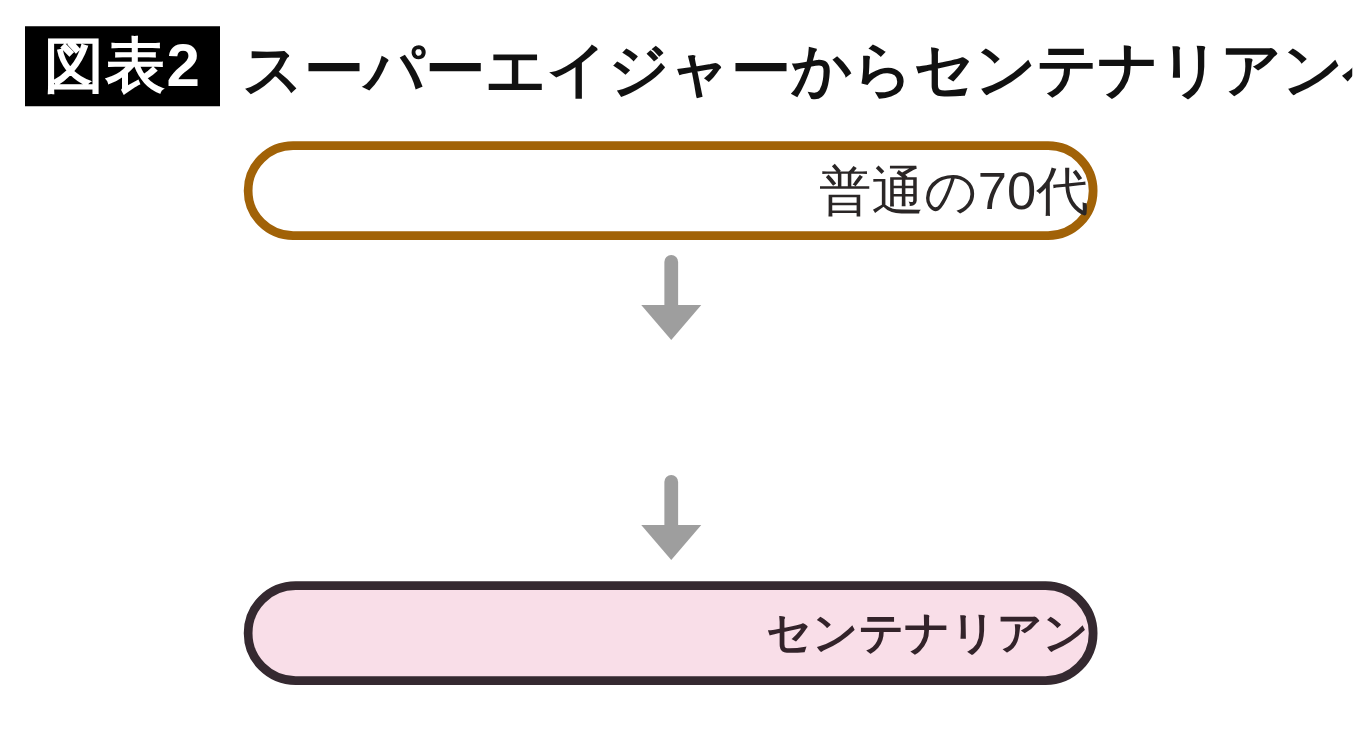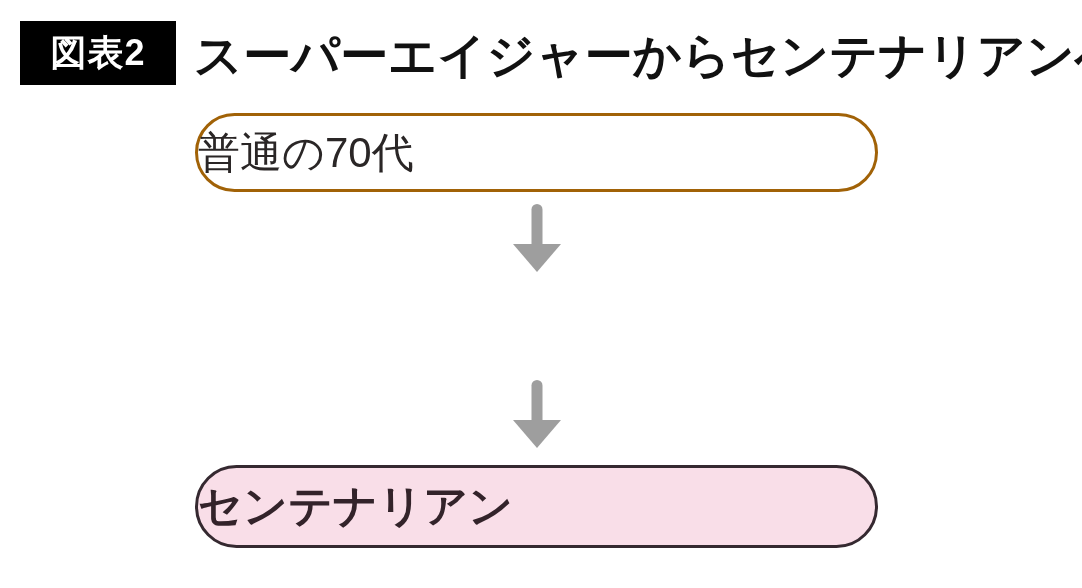--- a/index.html
+++ b/index.html
@@ -21,21 +21,21 @@
     position: absolute;
     left: 20px;
     top: 21px;
     width: 156px;
     height: 64px;
     background: #000000;
     color: #ffffff;
     display: flex;
     align-items: center;
     justify-content: center;
-    font-size: 36px;
+    font-size: 48px;
     font-weight: 600;
     letter-spacing: 1px;
   }
   .fig-title {
     position: absolute;
     left: 194px;
     top: 24px;
     height: 64px;
     display: flex;
     align-items: center;
@@ -46,39 +46,39 @@
     white-space: nowrap;
   }
 
   
   .pill {
     position: absolute;
     left: 195px;
     width: 683px;
     box-sizing: border-box;
     background: #ffffff;
-    border: 3px solid #a16207;
+    border: 7px solid #a16207;
     border-radius: 44px;
     display: flex;
     align-items: center;
-    justify-content: flex-start;
+    justify-content: flex-end;
     font-size: 42px;
     color: #2a2626;
     white-space: nowrap;
   }
   .pill-1 { top: 113px; height: 79px; }
   .pill-2 { top: 290px; height: 78px; }
   .pill-3 {
     top: 465px;
     height: 83px;
     background: #f9dee8;
     border-color: #352930;
     color: #33232a;
     font-weight: bold;
-    font-size: 44px;
+    font-size: 36px;
   }
 
   
   .arrow {
     position: absolute;
     left: 512px;
     width: 50px;
     height: 68px;
   }
   .arrow-1 { top: 204px; }

